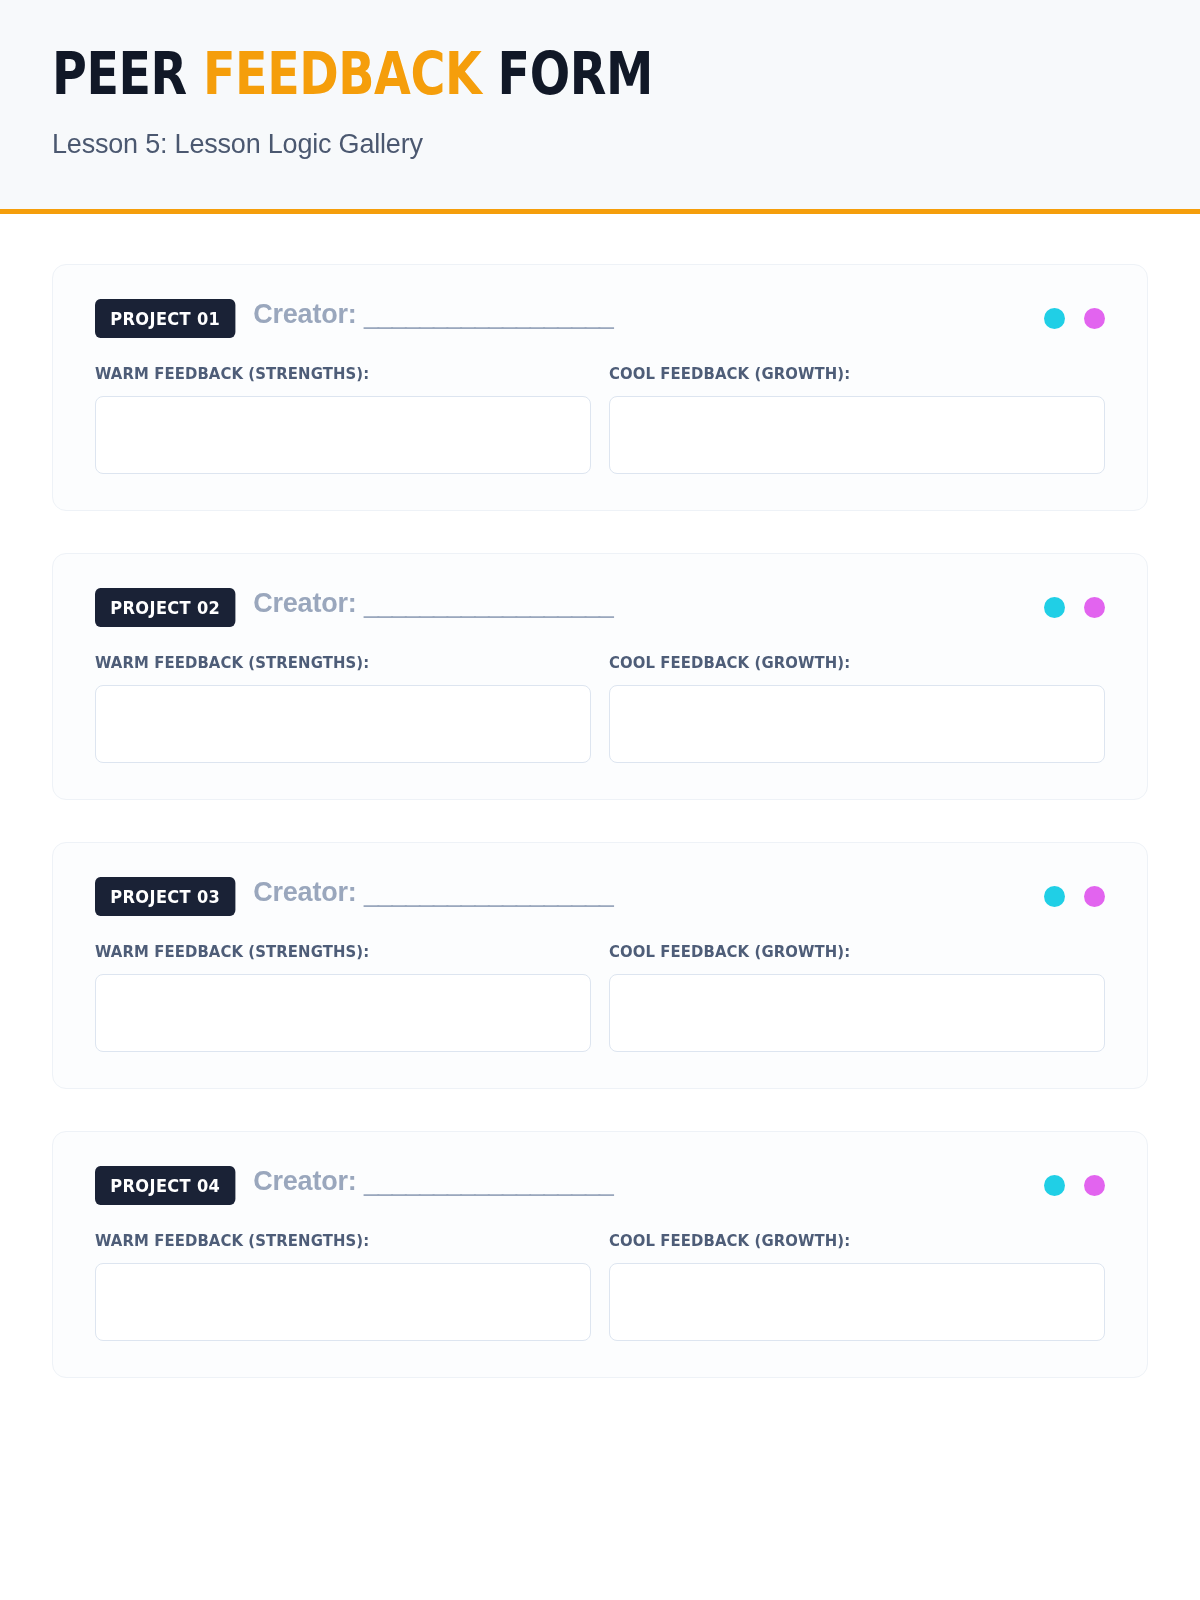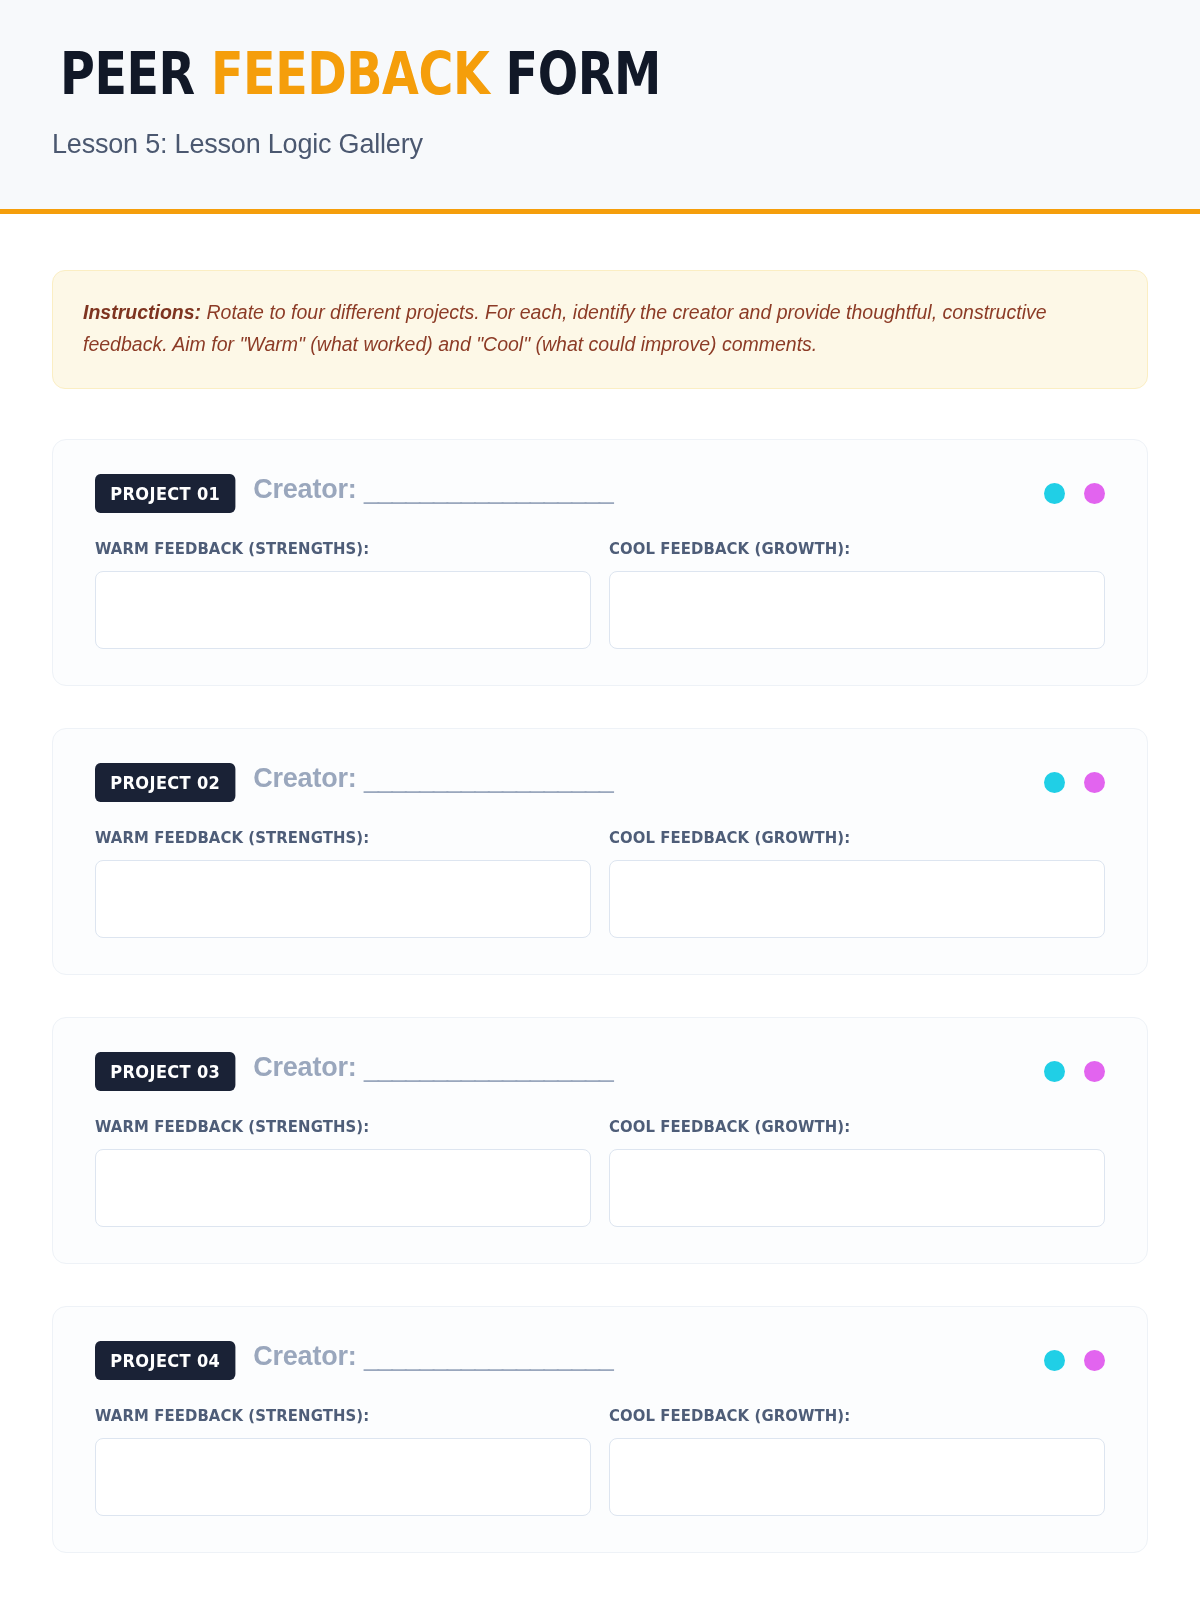--- a/index.html
+++ b/index.html
@@ -17,21 +17,20 @@
     background: #f7f9fb;
     padding: 46px 52px 0 52px;
     height: 214px;
     position: relative;
   }
 
   .title-row {
     display: flex;
     align-items: center;
     gap: 16px;
-    margin-left: 8px;
   }
 
   .form-title {
     font-family: "DejaVu Sans", sans-serif;
     font-size: 58px;
     line-height: 0.98;
     font-weight: 700;
     letter-spacing: -0.5px;
     color: #111827;
     transform: scaleX(0.82);
@@ -193,23 +192,20 @@
     <div class="form-title"><span>PEER </span><span class="accent">FEEDBACK</span><span> FORM</span></div>
 
   </div>
 
   <div class="subtitle">Lesson 5: Lesson Logic Gallery</div>
   <div class="orange-rule"></div>
 </div>
 
 <div class="content">
 
-  <div class="instructions">
-    <p><b>Instructions:</b><span> Rotate to four different projects. For each, identify the creator and provide thoughtful, constructive feedback. Aim for "Warm" (what worked) and "Cool" (what could improve) comments.</span></p>
-  </div>
 
   <div class="cards">
       <div class="project-card">
         <div class="card-head">
           <span class="badge">PROJECT 01</span>
           <span class="creator"><span>Creator:</span> <span class="blank">__________________</span></span>
           <span class="dots">
             <span class="dot dot-cyan"></span>
             <span class="dot dot-magenta"></span>
           </span>

